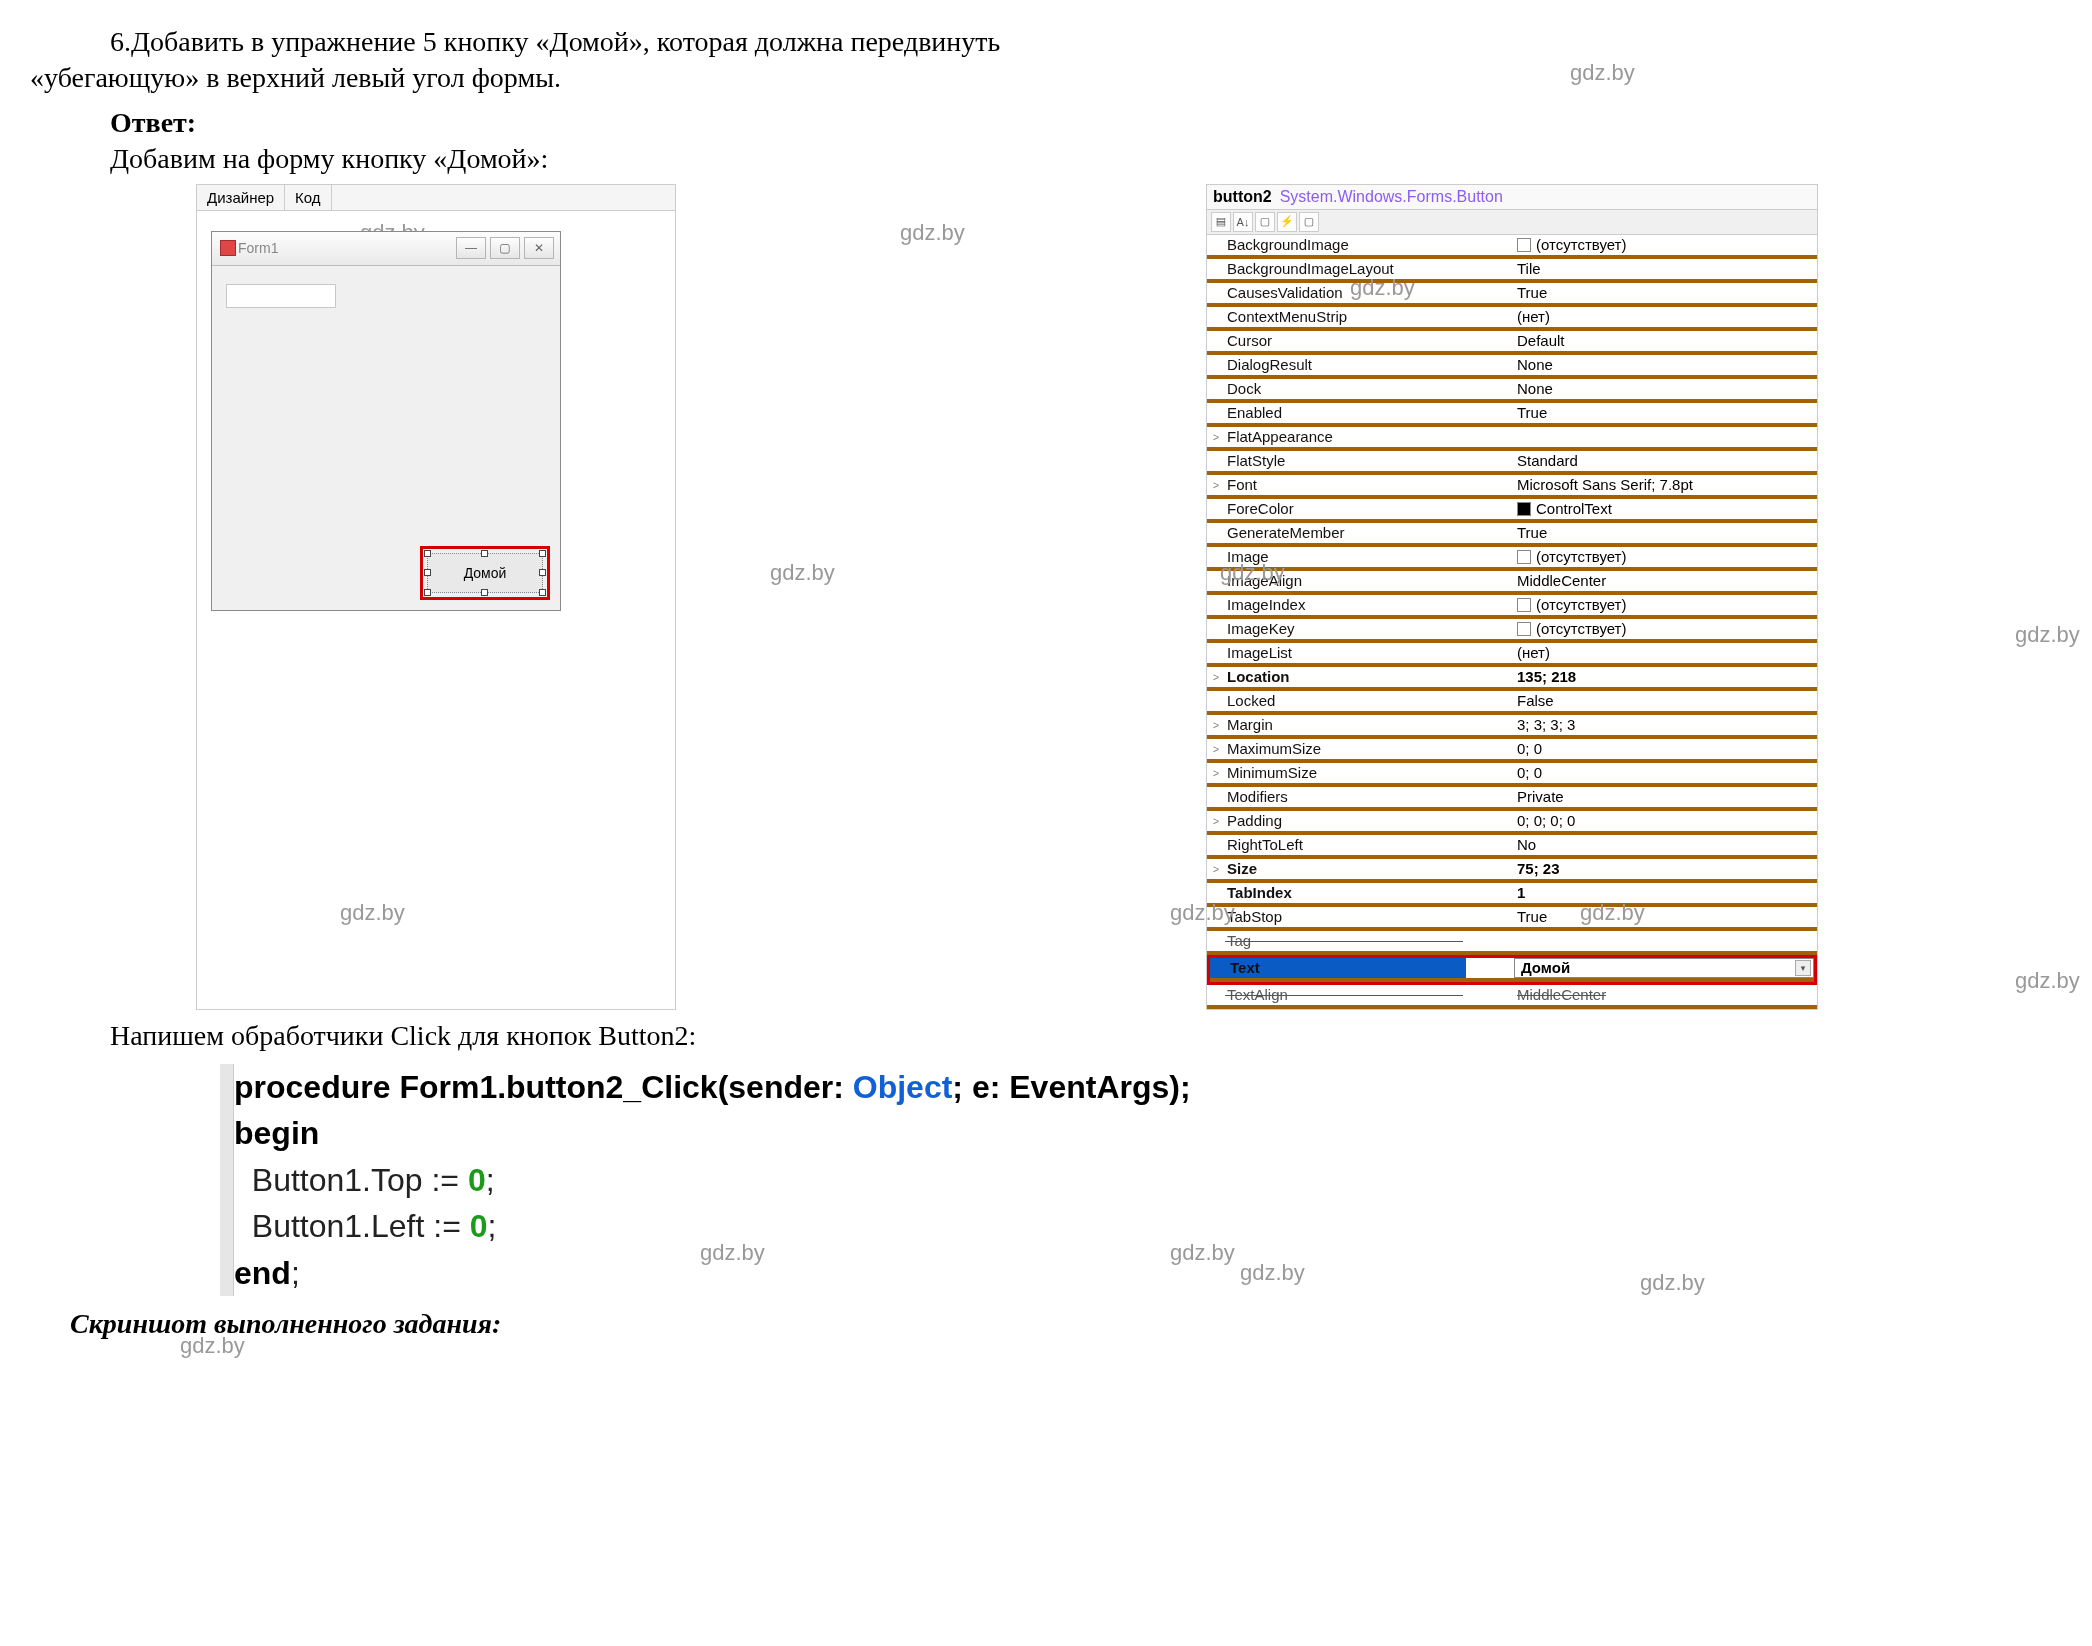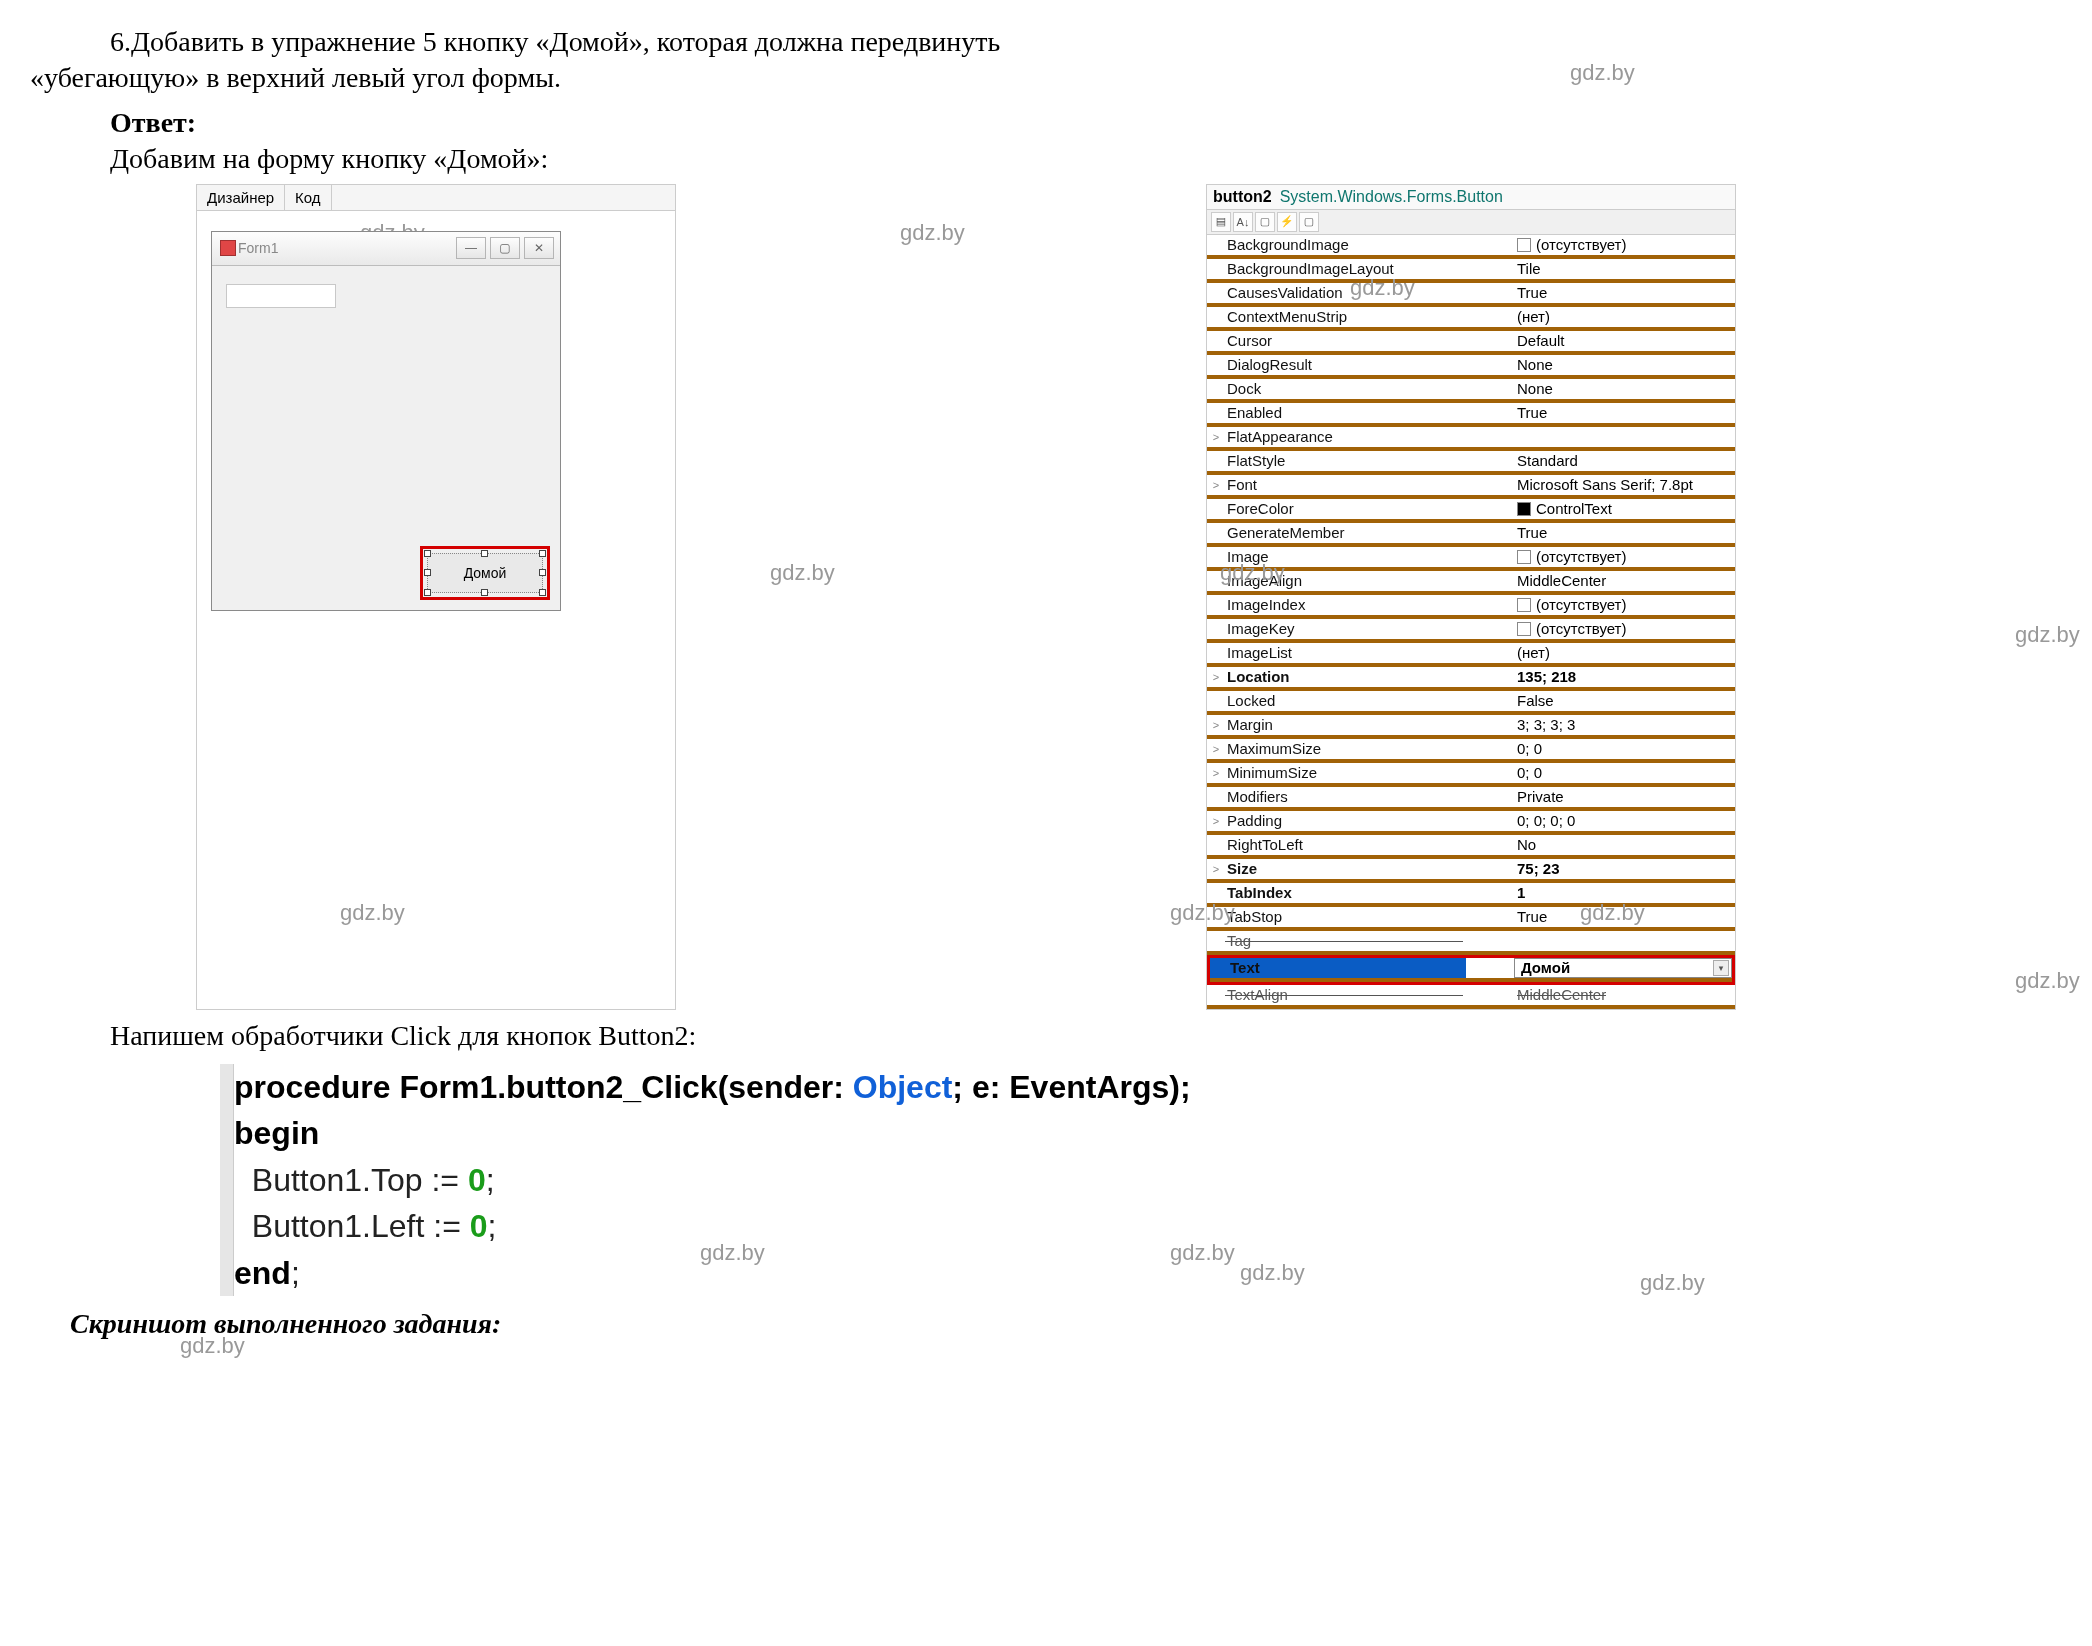--- a/index.html
+++ b/index.html
@@ -127,36 +127,36 @@
       position: absolute;
       width: 7px; height: 7px;
       background: #fff;
       border: 1px solid #444;
     }
     .h-tl{top:-4px;left:-4px}.h-tc{top:-4px;left:calc(50% - 4px)}.h-tr{top:-4px;right:-4px}
     .h-ml{top:calc(50% - 4px);left:-4px}.h-mr{top:calc(50% - 4px);right:-4px}
     .h-bl{bottom:-4px;left:-4px}.h-bc{bottom:-4px;left:calc(50% - 4px)}.h-br{bottom:-4px;right:-4px}
 
     .prop-panel {
-      width: 530px;
+      width: 612px;
       border: 1px solid #ccc;
       font-family: Tahoma, Arial, sans-serif;
       font-size: 16px;
       background: #fff;
     }
     .prop-header {
       padding: 3px 6px;
       border-bottom: 1px solid #ccc;
       background: #f9f9f9;
       display: flex;
       gap: 8px;
       align-items: baseline;
     }
     .prop-header b { font-weight: bold; }
-    .prop-header .cls { color: #0f766e; }
+    .prop-header .cls { color: #8b5cf6; }
     .prop-toolbar {
       display: flex;
       gap: 2px;
       padding: 2px 4px;
       border-bottom: 1px solid #ccc;
       background: #f0f0f0;
     }
     .tool-btn {
       width: 20px; height: 20px;
       border: 1px solid #ccc;

